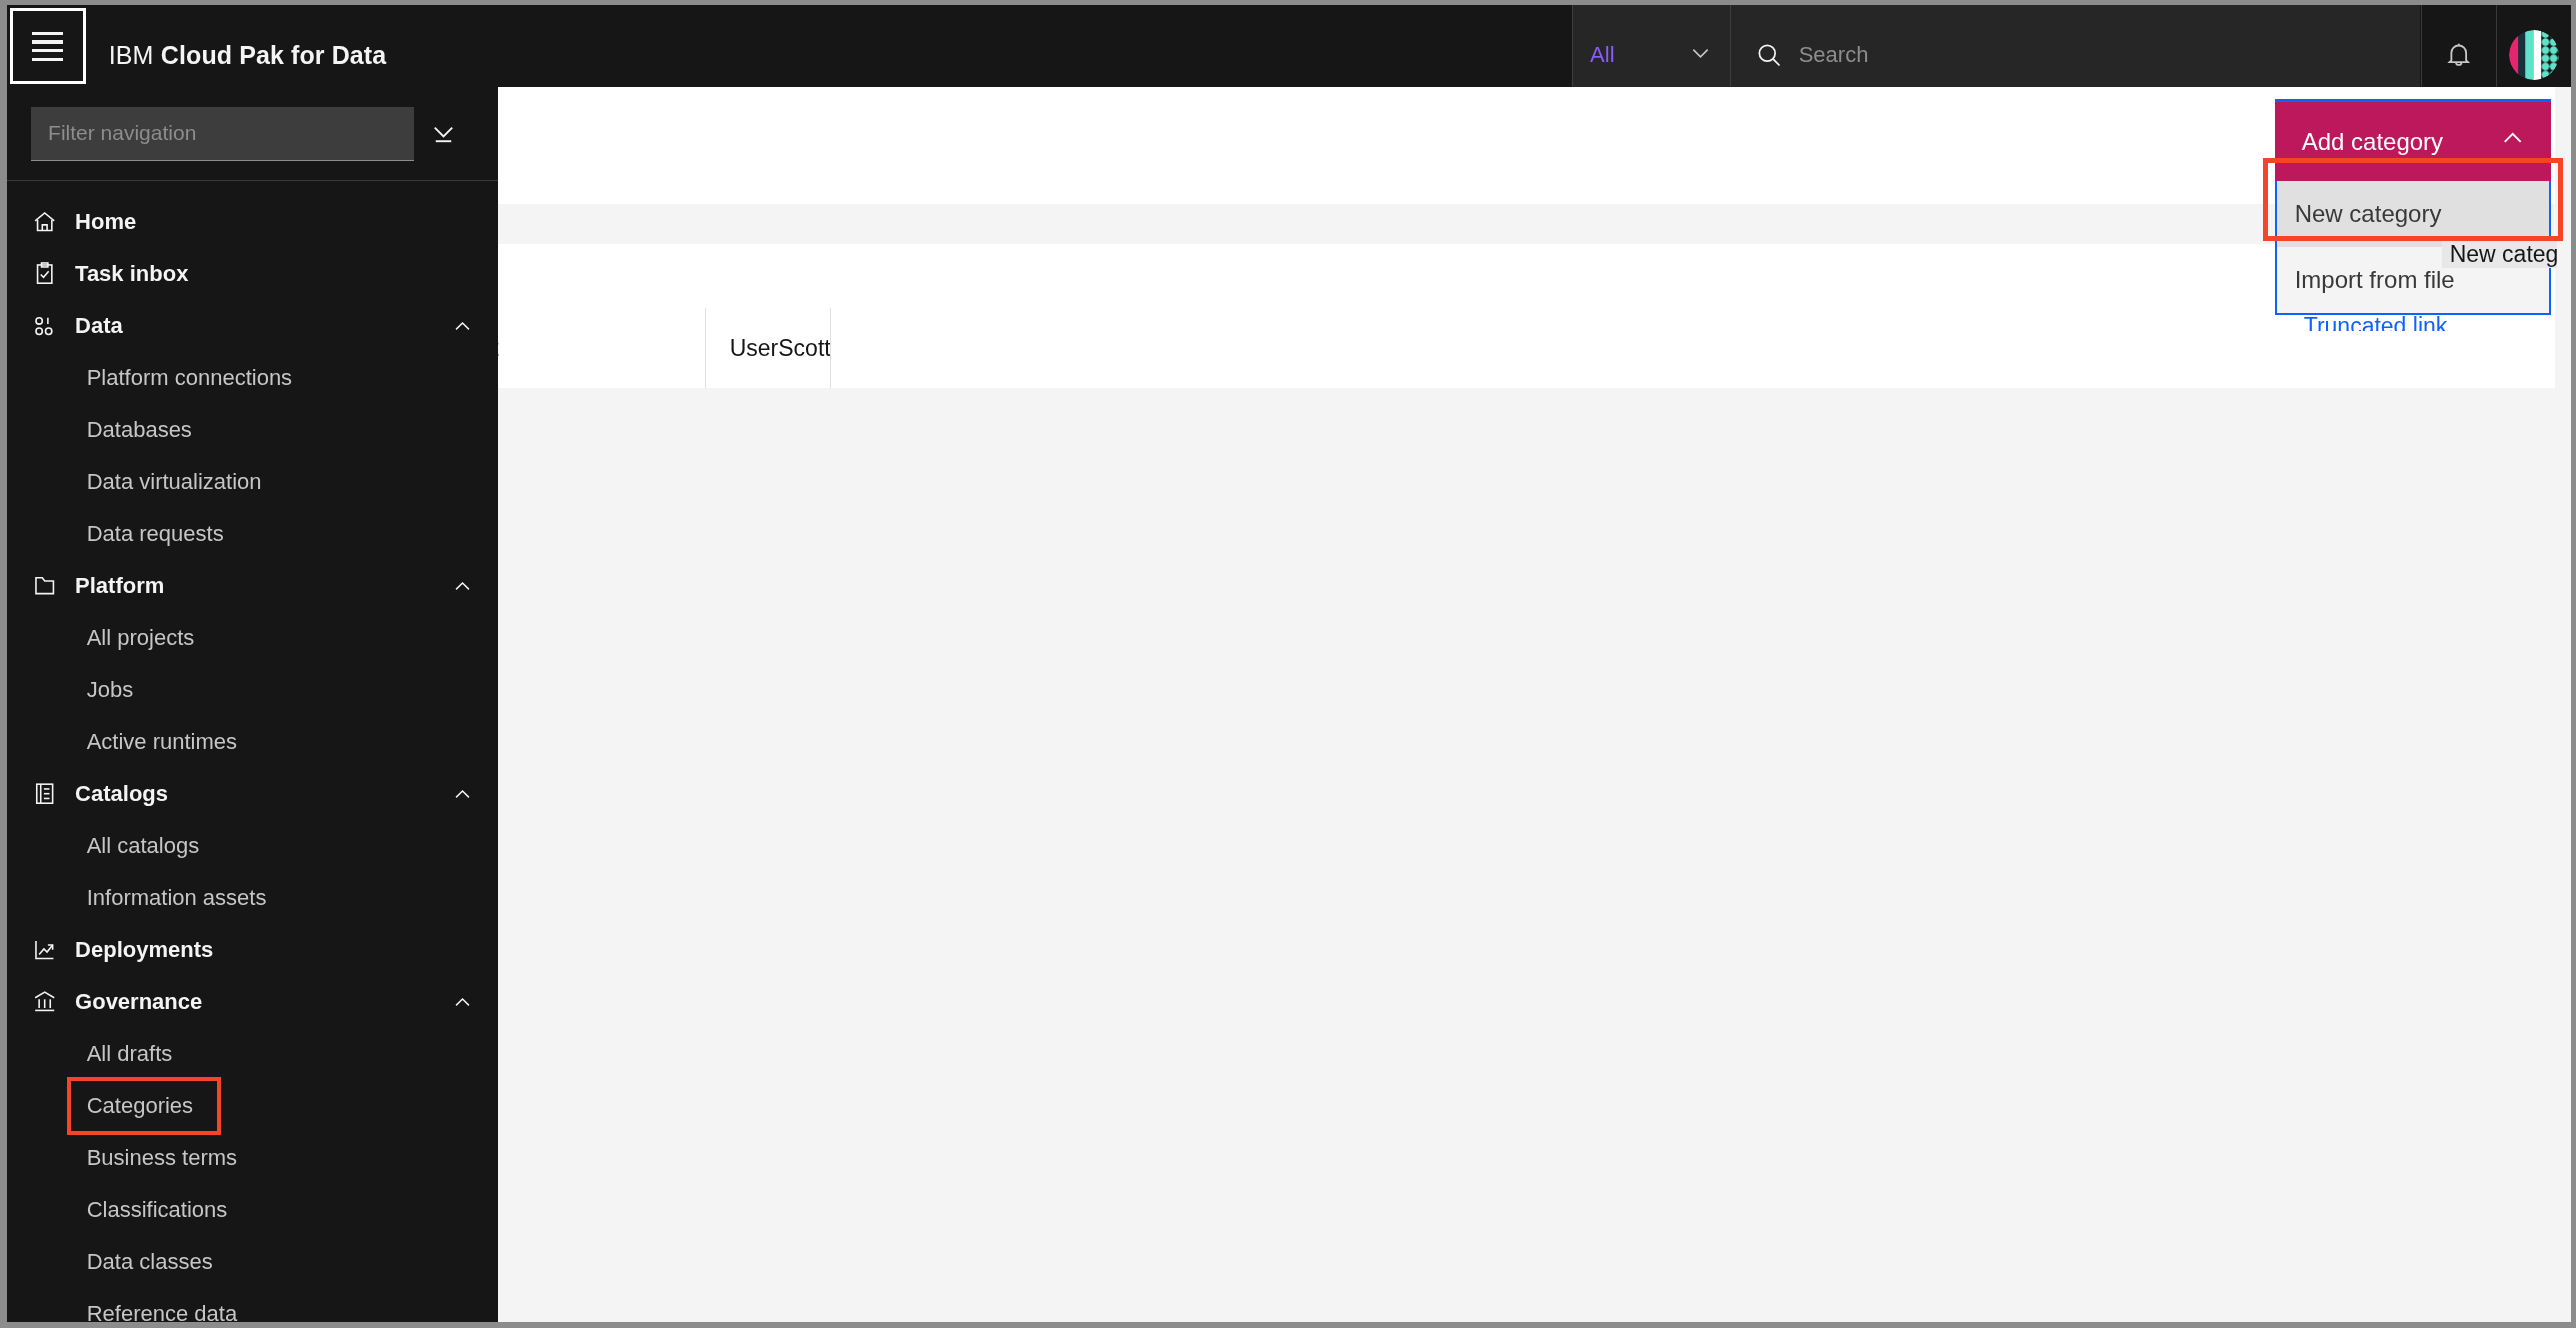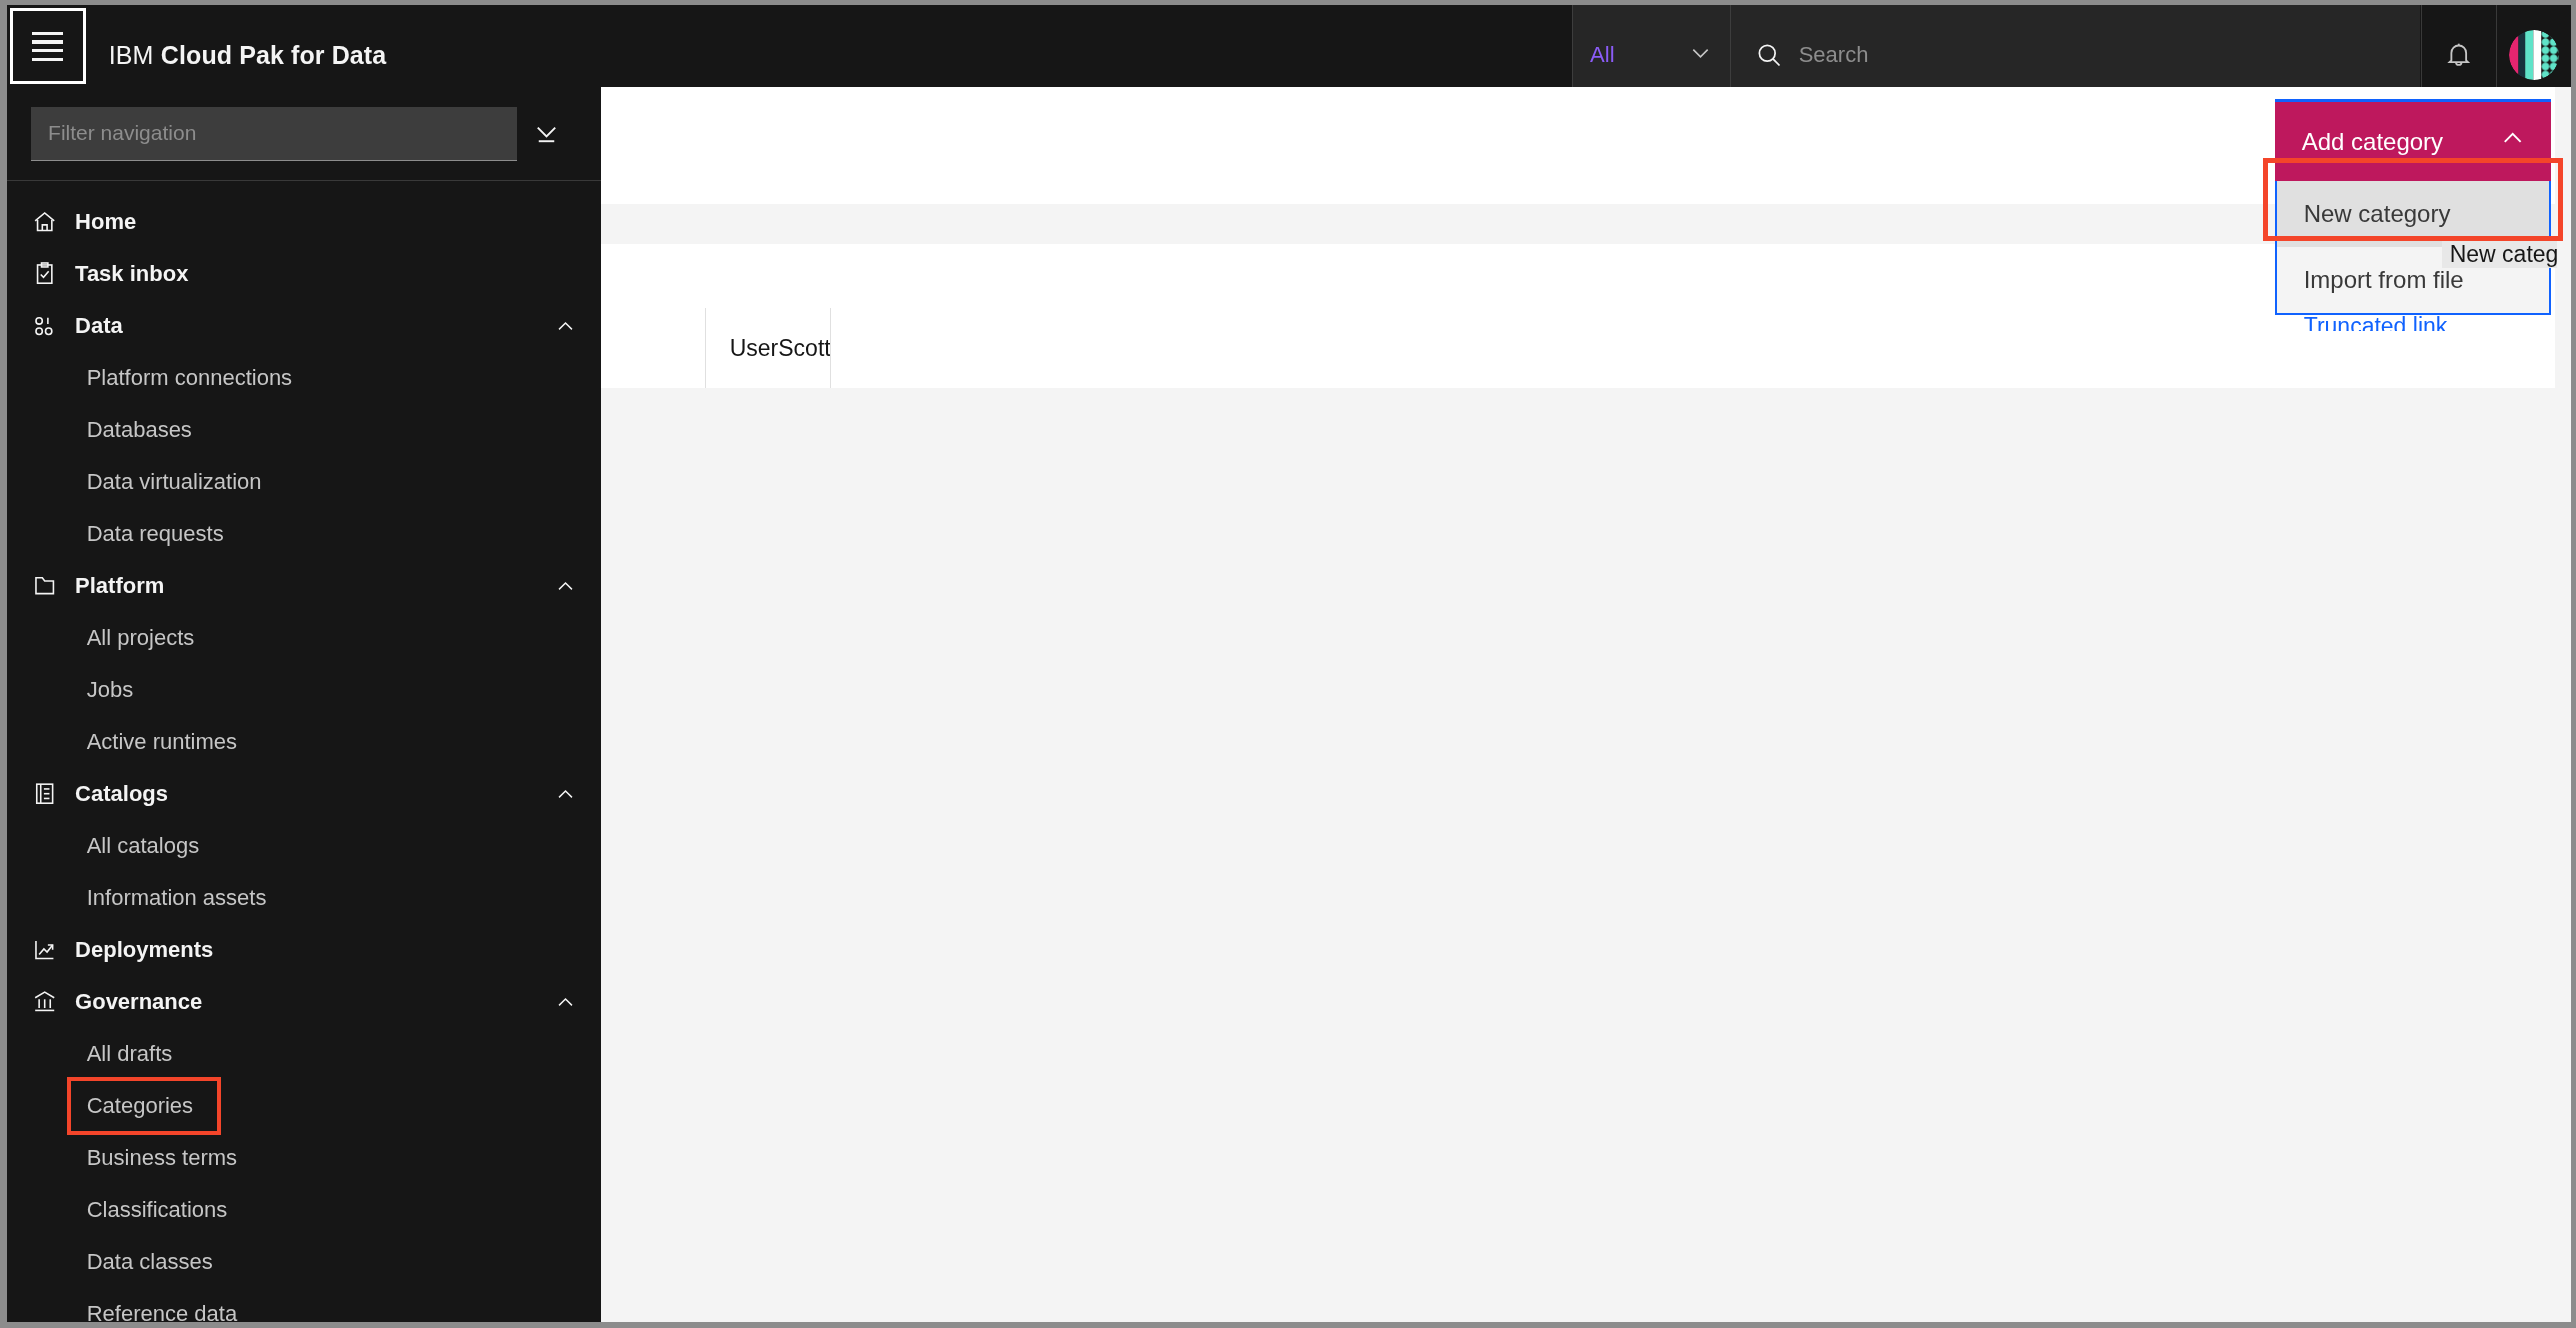--- a/index.html
+++ b/index.html
@@ -100,21 +100,21 @@
   }
   #avatar {
     width: 50px; height: 50px; border-radius: 50%;
     overflow: hidden; position: relative;
     background: #161616;
   }
 
   
   #sidenav {
     position: absolute; left: 0; top: 82px;
-    width: 594px; height: 1236px;
+    width: 491px; height: 1236px;
     background: #161616;
     overflow: hidden;
     z-index: 40;
   }
   #filter-row {
     height: 94px;
     display: flex; align-items: center;
     padding: 0 24px;
     border-bottom: 1.3px solid #393939;
   }
@@ -232,21 +232,21 @@
   #addcat-menu {
     background: #f4f4f4;
     border-left: 2.7px solid #1062fe;
     border-right: 2.7px solid #1062fe;
     border-bottom: 2.7px solid #1062fe;
     position: relative;
   }
   .addcat-item {
     height: 66px;
     display: flex; align-items: center;
-    padding-left: 27px;
+    padding-left: 18px;
     font-size: 24px;
     color: #393939;
     cursor: pointer;
     position: relative;
   }
   .addcat-item.selected { background: #e0e0e0; }
   #addcat-highlight {
     position: absolute;
     left: -12px; top: 59px;
     width: 300px; height: 83px;

